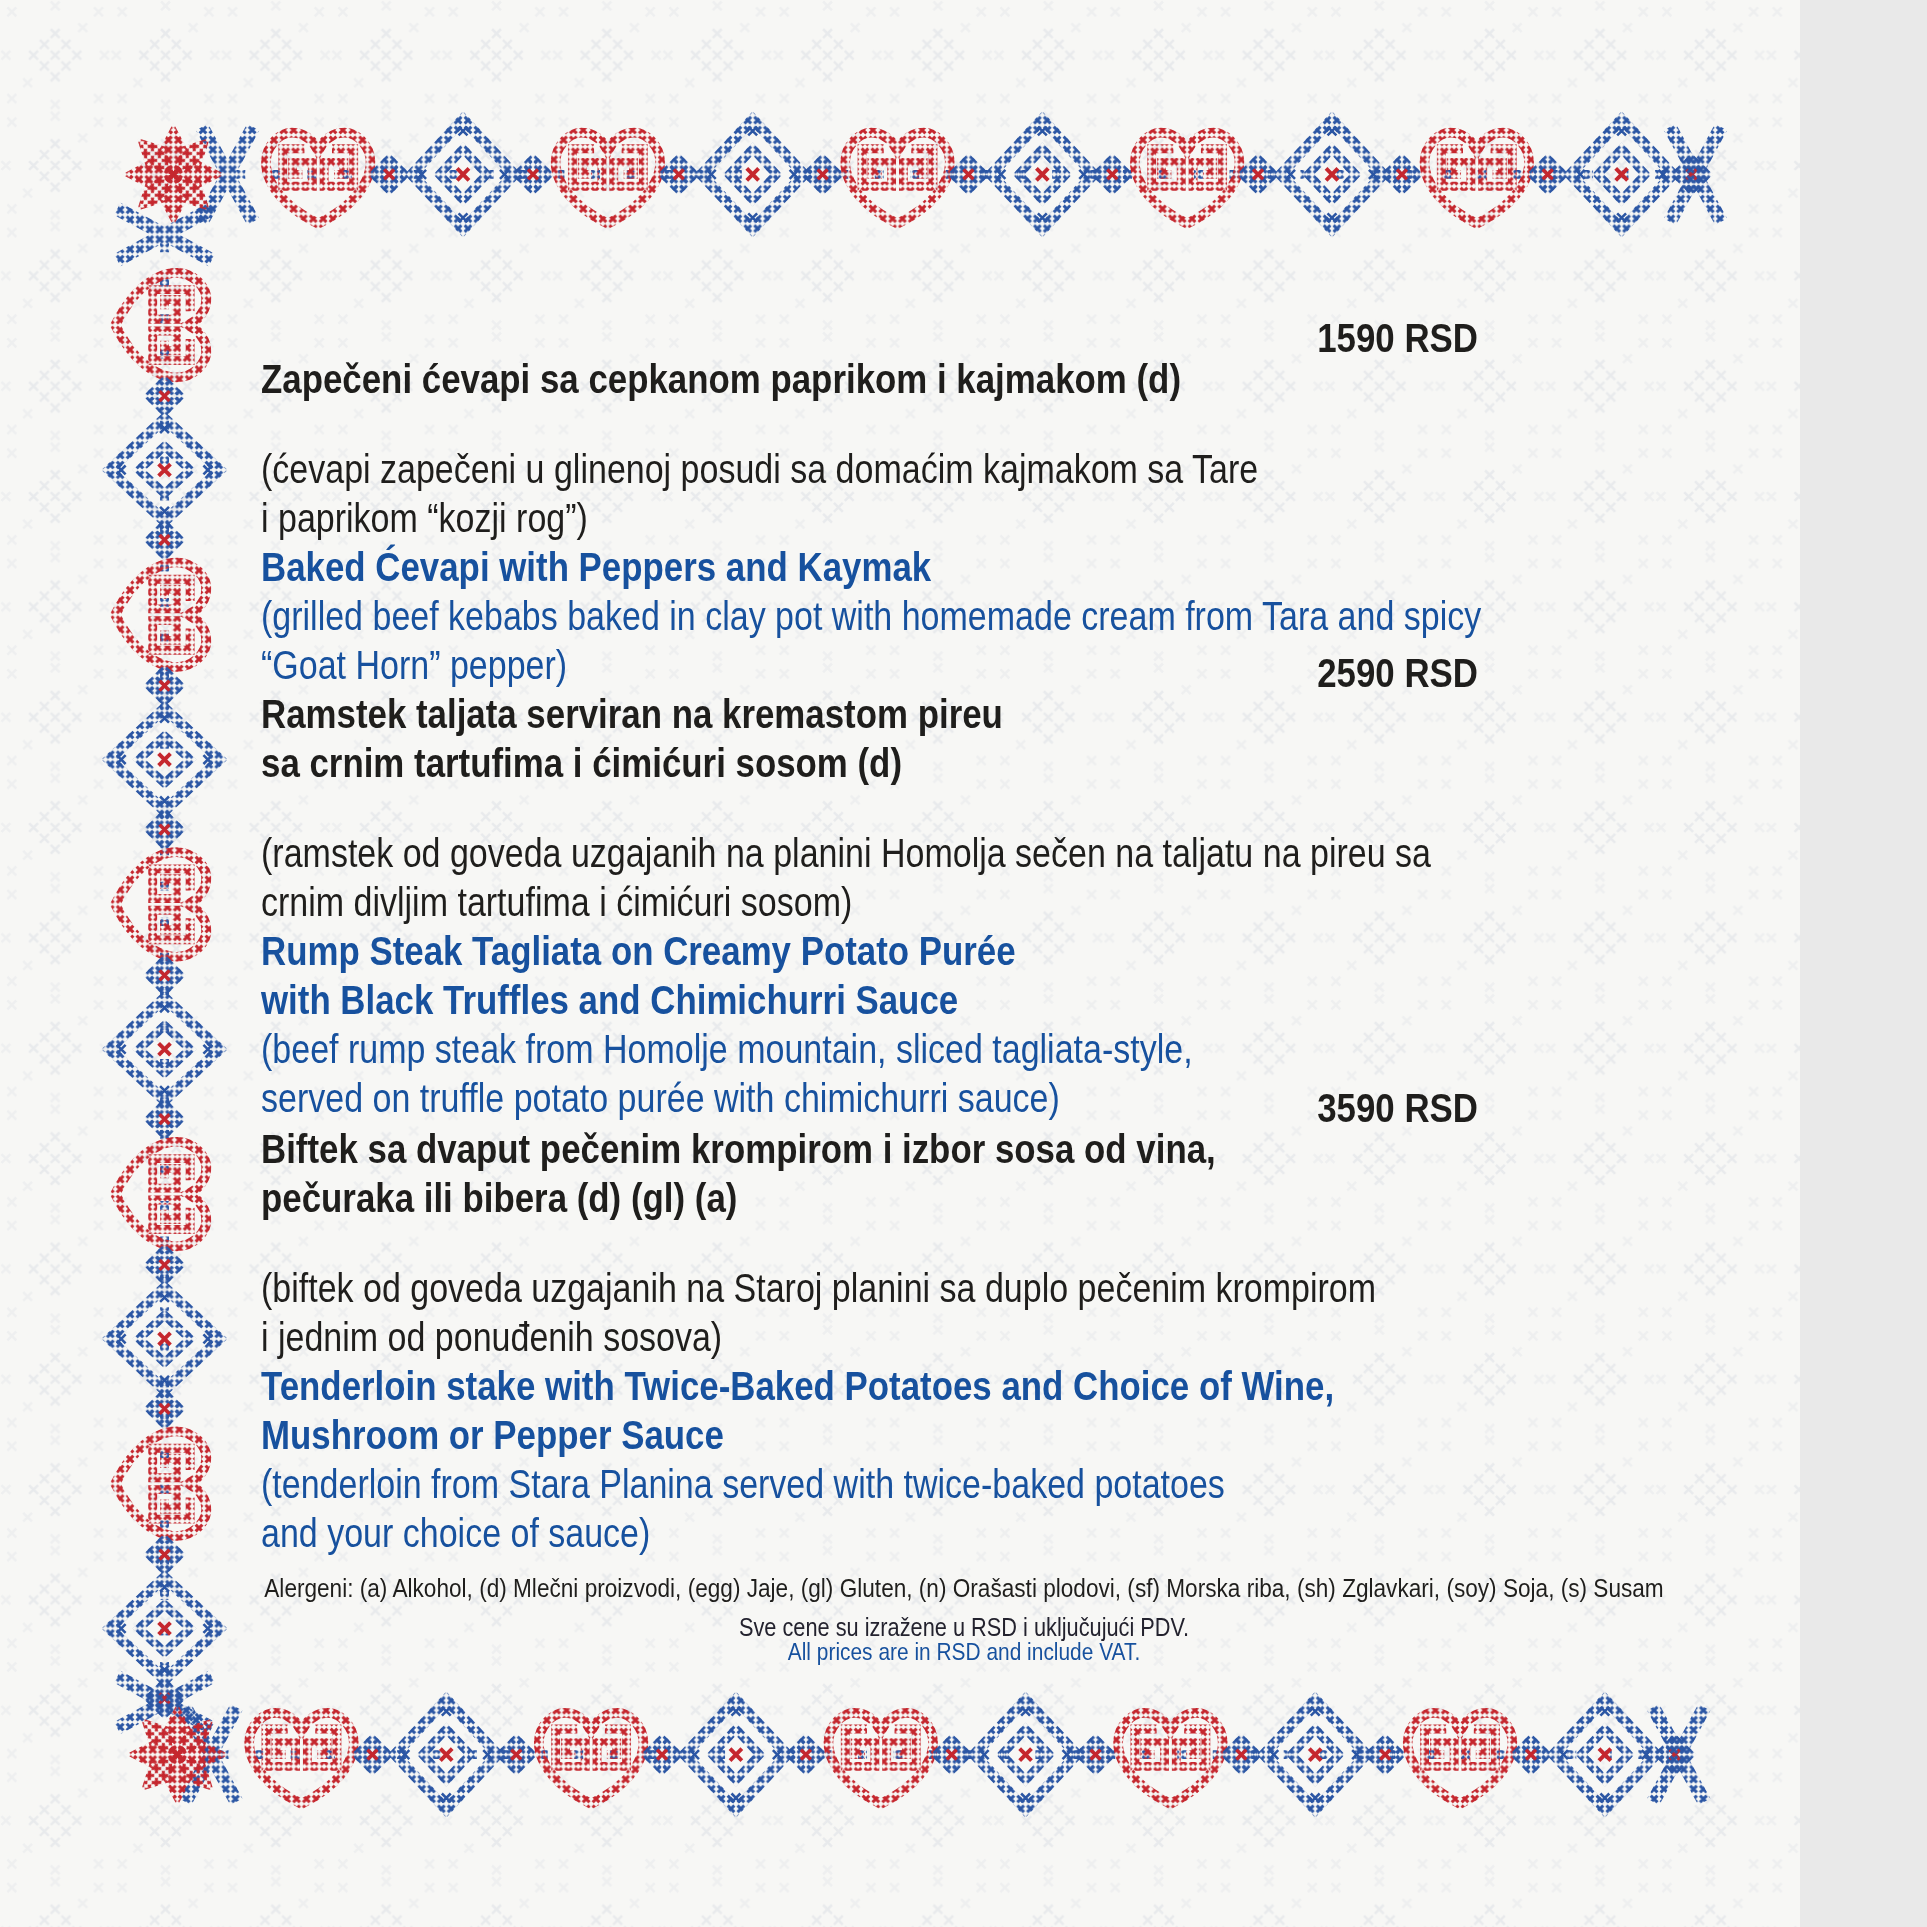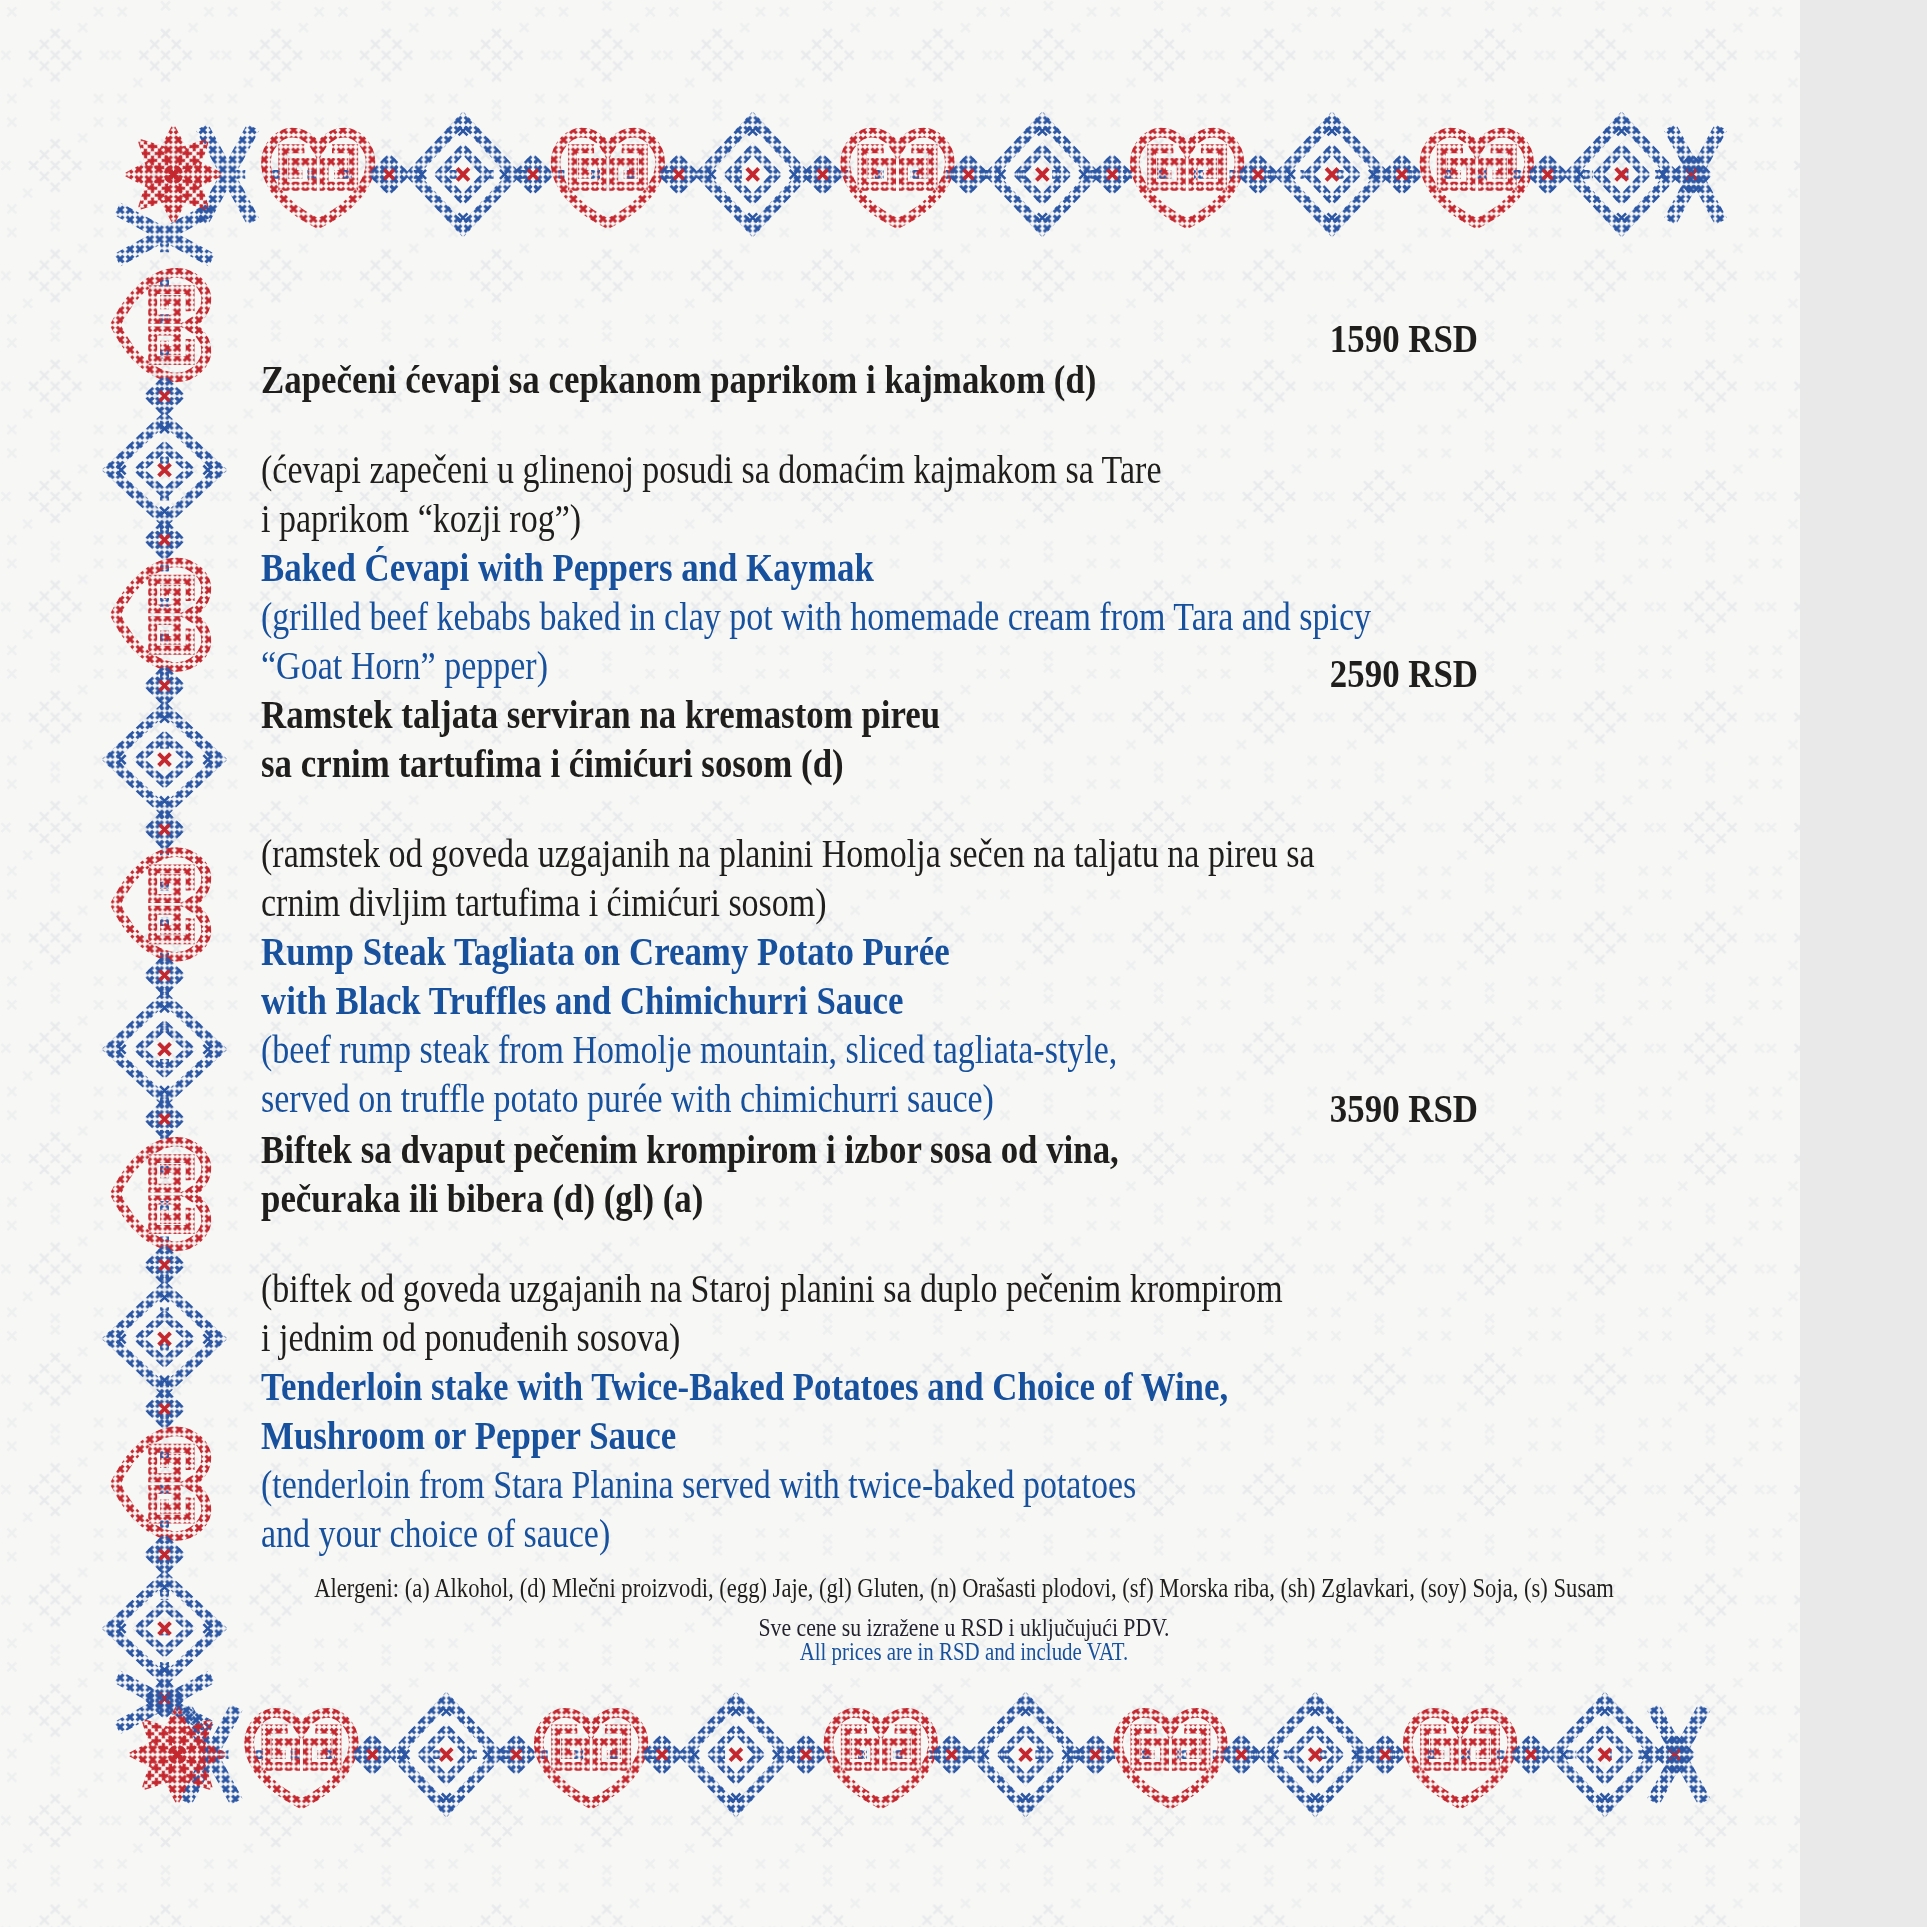--- a/index.html
+++ b/index.html
@@ -1,21 +1,21 @@
 <!DOCTYPE html>
 <html><head>
 <meta charset="utf-8">
 <style>
   html,body{margin:0;padding:0;background:#e9e9e9;}
   .page{
     position:relative;
     width:1800px;height:1928px;
     background:#f7f7f5;
     overflow:hidden;
-    font-family:Liberation Serif, serif;
+    font-family:Liberation Sans, sans-serif;
     color:#1f1e1c;
   }
   .deco{position:absolute;left:0;top:0;}
   .item{position:absolute;left:261px;width:1675px;}
   .dish-name{font-size:41px;line-height:49px;font-weight:bold;color:#1f1e1c;white-space:pre-line;}
   .dish-desc{font-size:40px;line-height:49px;font-weight:normal;color:#1f1e1c;white-space:pre-line;}
   .dish-name-en{font-size:41px;line-height:49px;font-weight:bold;color:#17519e;white-space:pre-line;}
   .dish-desc-en{font-size:40px;line-height:49px;font-weight:normal;color:#17519e;white-space:pre-line;}
   .item-inner{transform:scaleX(0.85);transform-origin:0 0;}
   .price{

